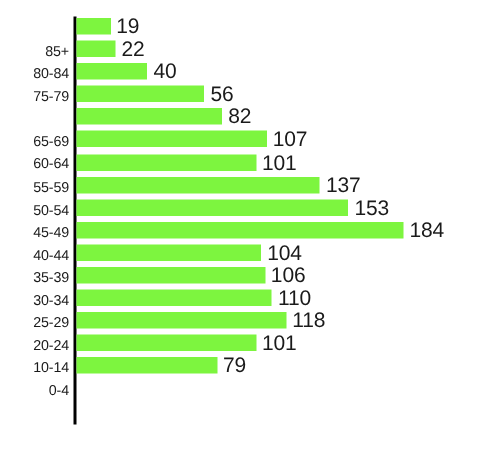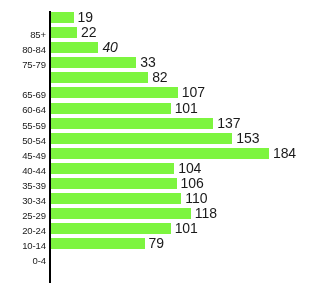--- a/index.html
+++ b/index.html
@@ -89,27 +89,27 @@
           <div class="bar-track" style="width: 26.0652px;">
             <div class="bar" style="width: 26.0652px; background: rgb(125, 245, 63);"></div>
           </div>
           <span class="bar-value" style="left: 81.0652px;">22</span>
         </div>
         <div class="bar-row">
           <span class="cat-label">75-79</span>
           <div class="bar-track" style="width: 47.3913px;">
             <div class="bar" style="width: 47.3913px; background: rgb(125, 245, 63);"></div>
           </div>
-          <span class="bar-value" style="left: 102.391px; font-style: italic;">40</span>
+          <span class="bar-value" style="left: 102.391px;">40</span>
         </div>
         <div class="bar-row">
           <div class="bar-track" style="width: 85.3043px;">
             <div class="bar" style="width: 85.3043px; background: rgb(125, 245, 63);"></div>
           </div>
-          <span class="bar-value" style="left: 140.304px;">33</span>
+          <span class="bar-value" style="left: 140.304px;">56</span>
         </div>
         <div class="bar-row">
           <span class="cat-label">65-69</span>
           <div class="bar-track" style="width: 97.1522px;">
             <div class="bar" style="width: 97.1522px; background: rgb(125, 245, 63);"></div>
           </div>
           <span class="bar-value" style="left: 152.152px;">82</span>
         </div>
         <div class="bar-row">
           <span class="cat-label">60-64</span>

